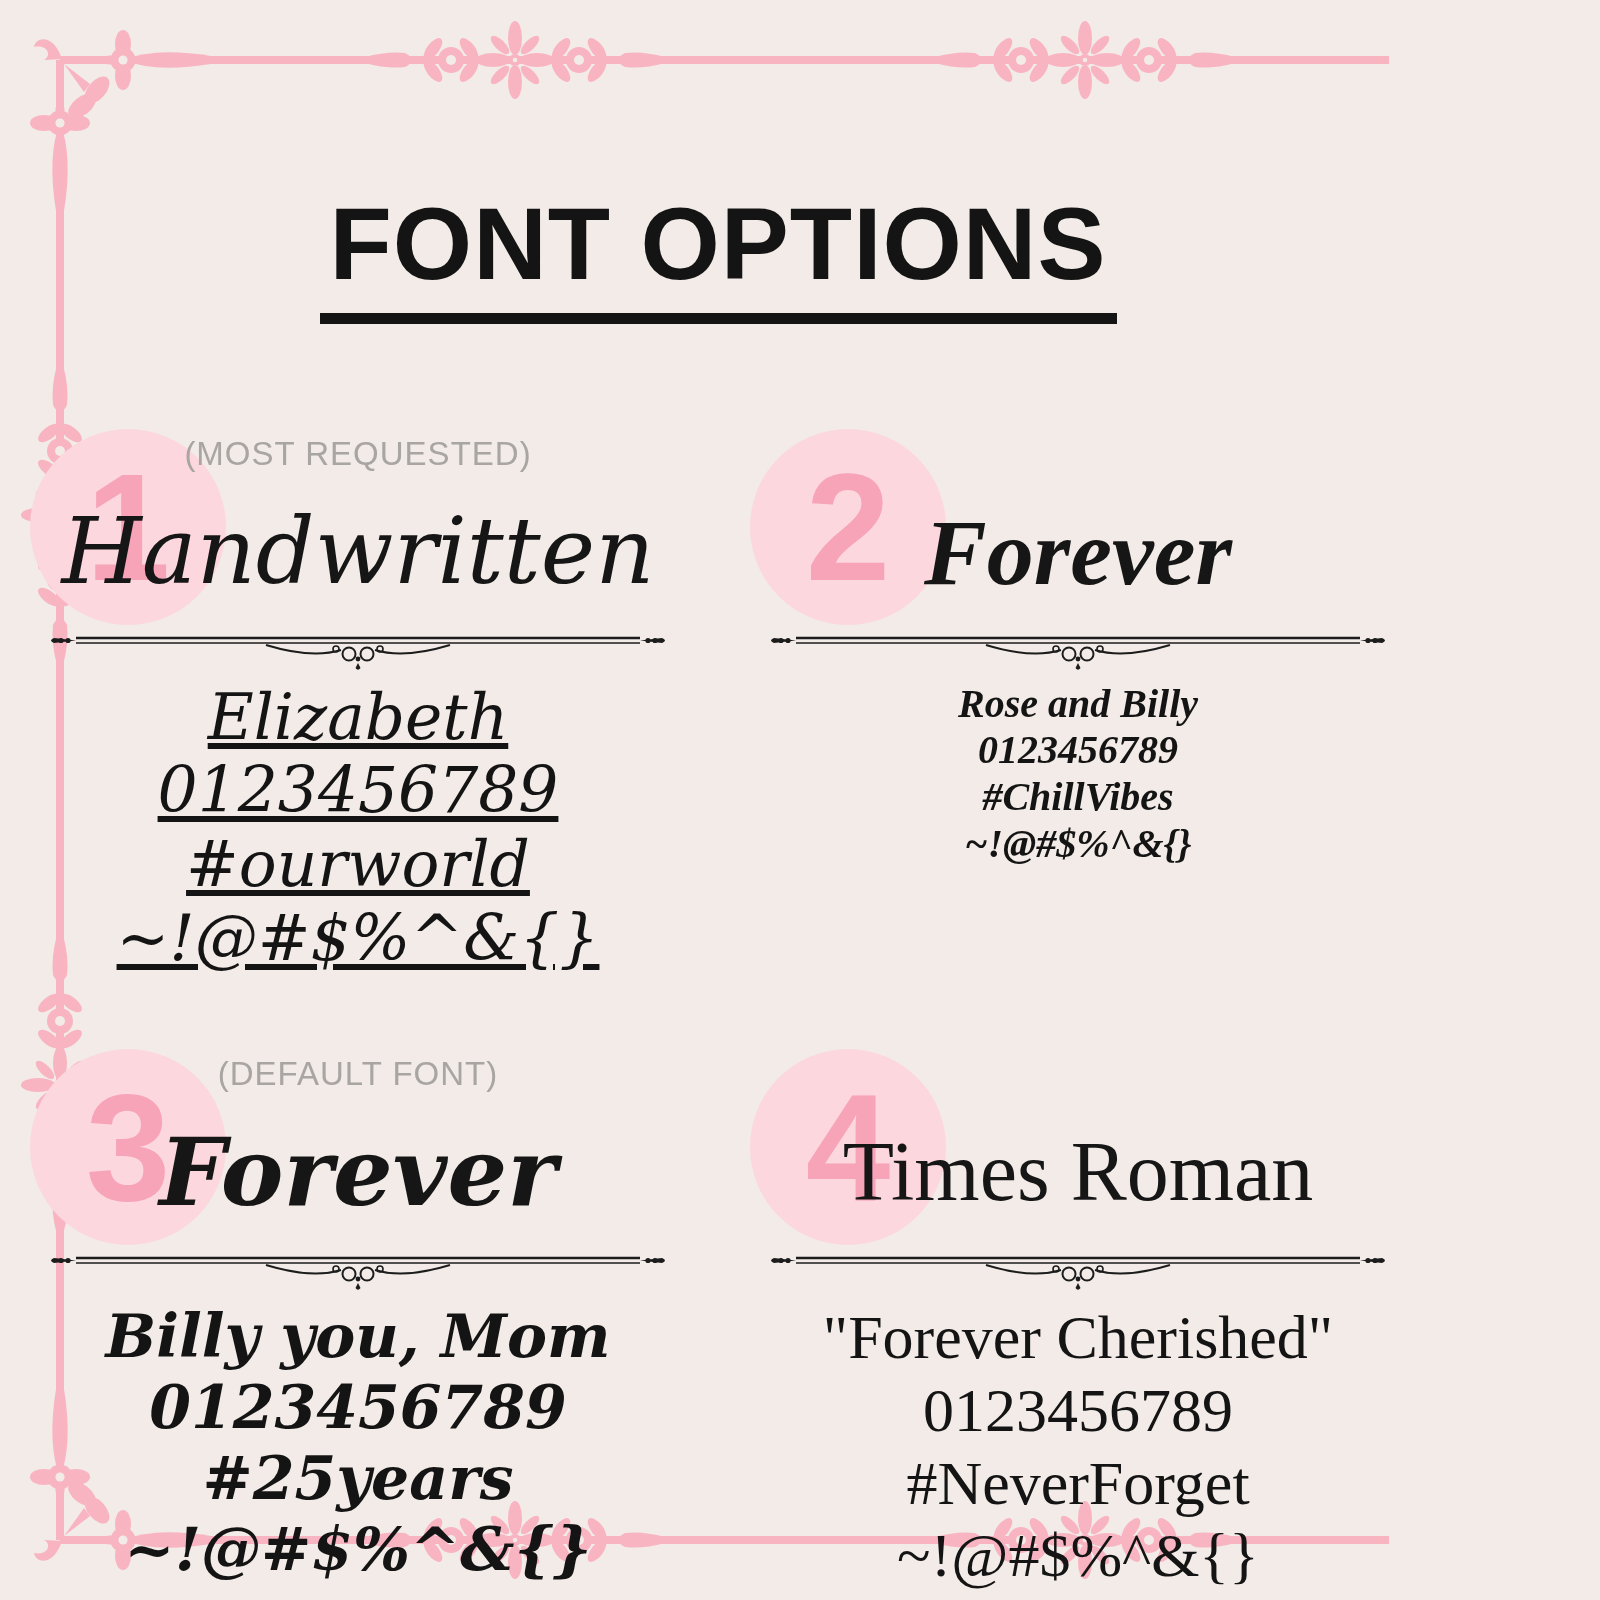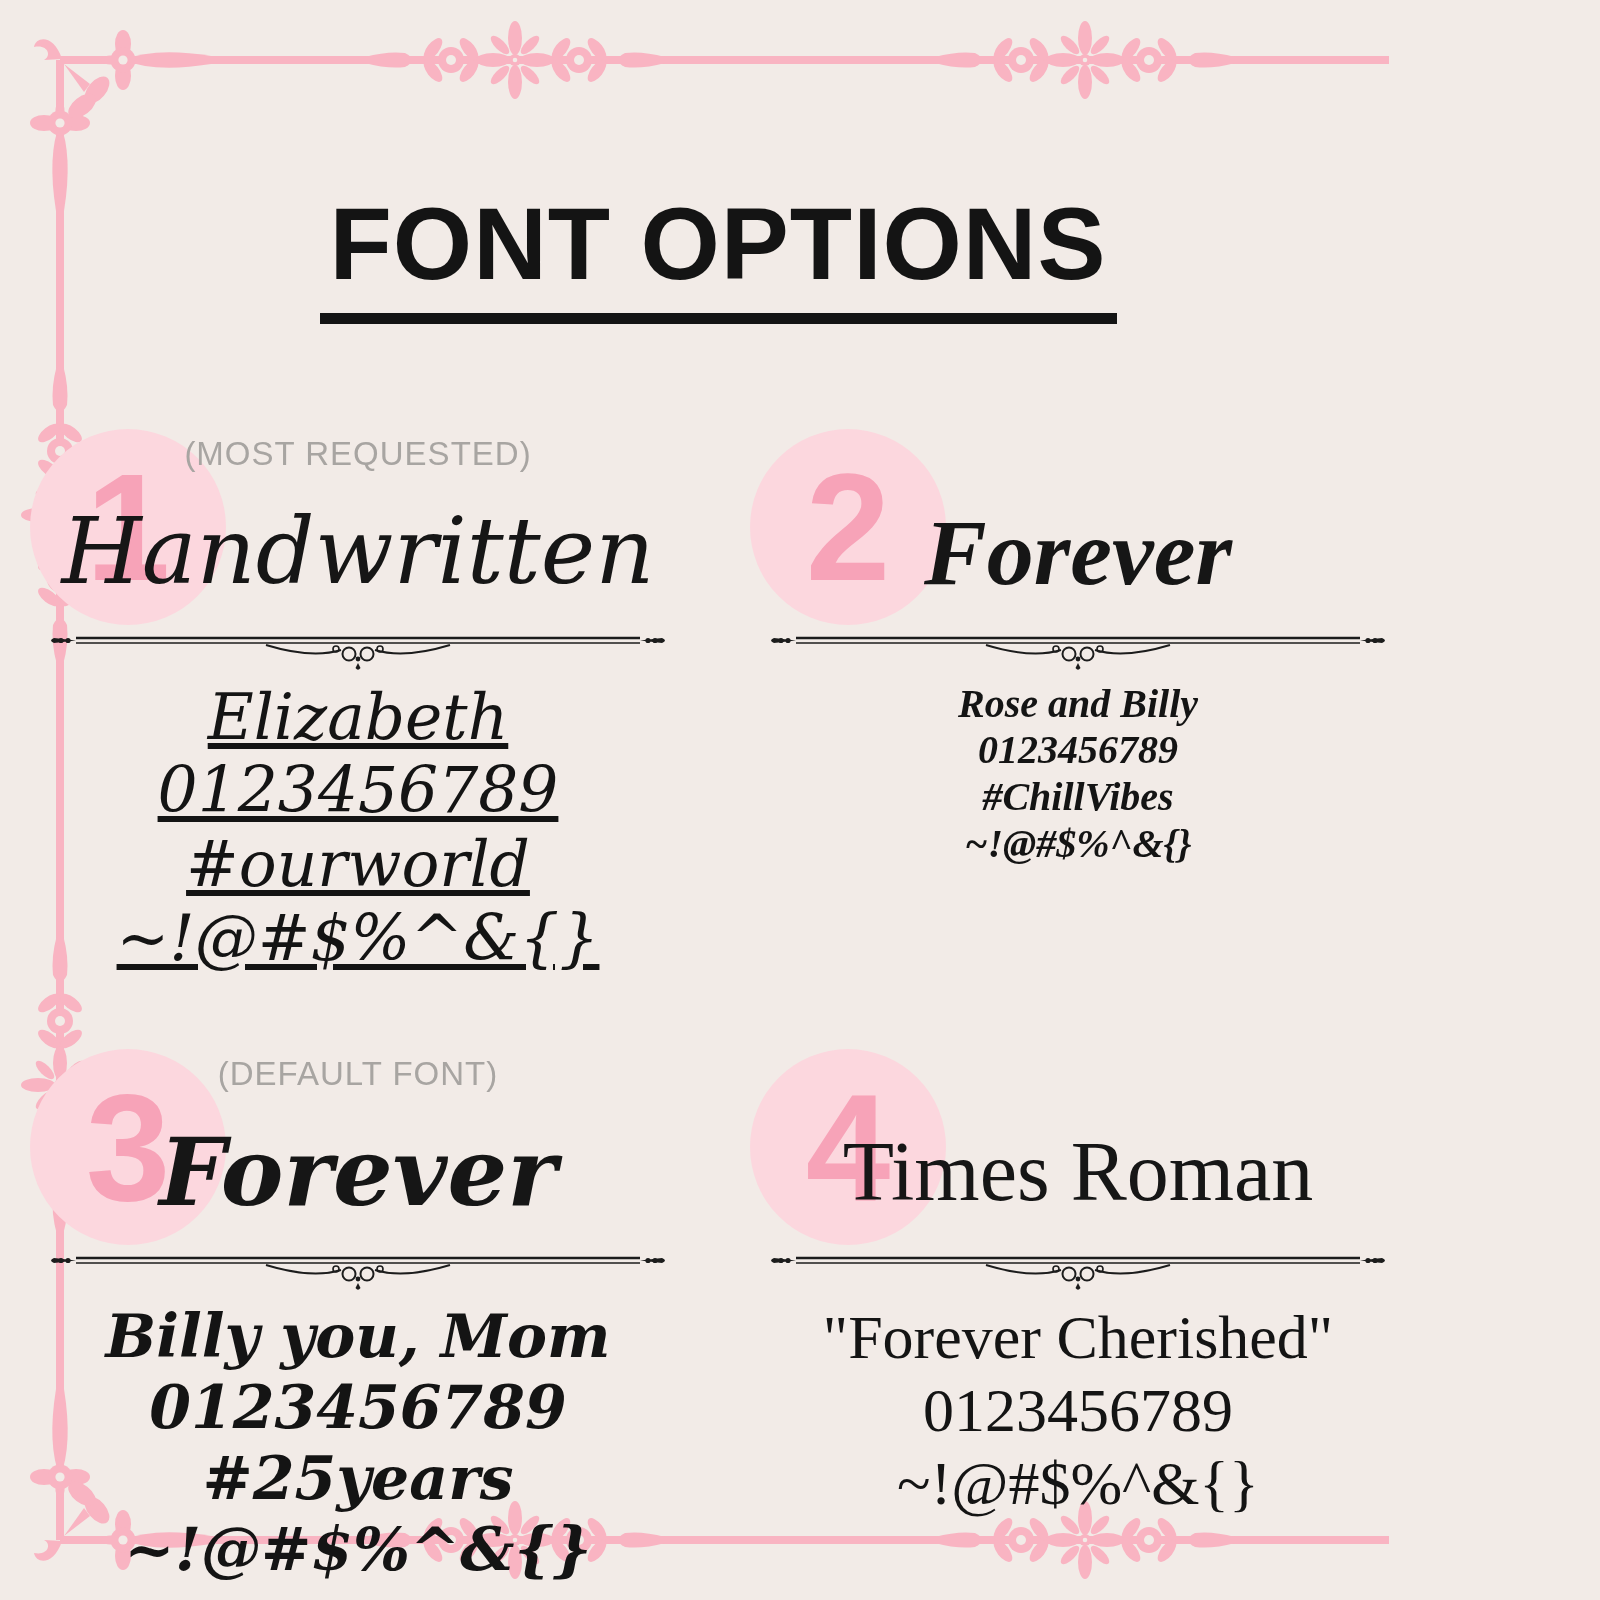--- a/index.html
+++ b/index.html
@@ -278,20 +278,21 @@
             <circle cx="607" cy="13.5" r="2.6"></circle>
               <circle cx="600" cy="13.5" r="2.6"></circle>
             <path d="M592 13.5 L614 11 Q620 13.5 614 16 Z"></path>
             <circle cx="310" cy="32" r="2.4"></circle>
             <path d="M310 36 L307.5 41 Q310 44.5 312.5 41 Z"></path>
           </g>
         </svg>
         <div class="samples">
           <div class="line">"Forever Cherished"</div>
           <div class="line">0123456789</div>
+          <div class="line">#NeverForget</div>
           <div class="line">~!@#$%^&amp;{}</div>
         </div>
       </div>
 
     </div>
 
     <div class="footer">
       <div>Font options are available for the name only.</div>
 
     </div>

